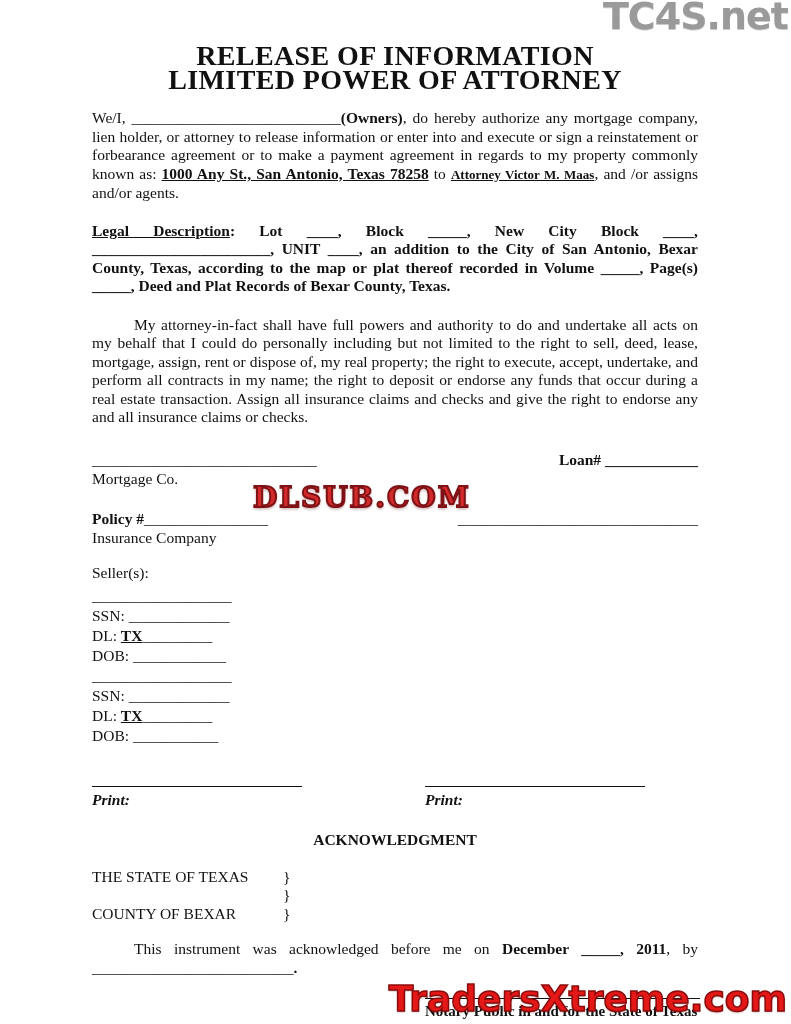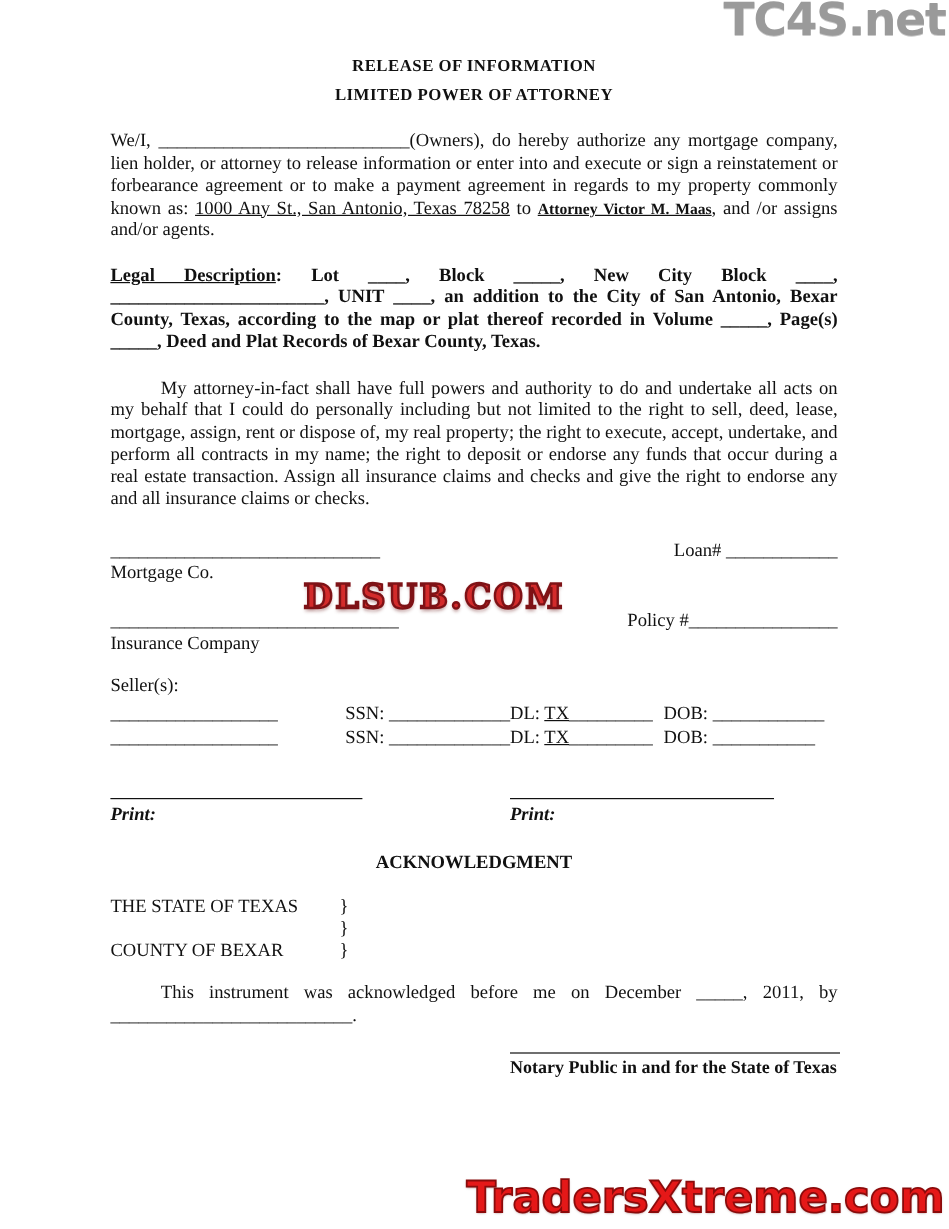--- a/index.html
+++ b/index.html
@@ -10,36 +10,36 @@
     font-family:"Liberation Serif", serif;
     font-size:15.5px;
     color:#111;
     overflow:hidden;
   }
   .content {
     position:absolute;
     left:92px; top:44px;
     width:606px;
   }
-  .title { text-align:center; font-weight:bold; font-size:14px; line-height:24px; letter-spacing:0.4px; margin-bottom:17px; }
+  .title { text-align:center; font-weight:bold; font-size:28px; line-height:24px; letter-spacing:0.4px; margin-bottom:17px; }
   .para { text-align:justify; line-height:18.5px; margin:0 0 19px 0; }
   .para.bold { font-weight:bold; margin-bottom:20px; }
   .para.indent { text-indent:42px; }
-  .b { font-weight:normal; }
+  .b { font-weight:bold; }
   .u { text-decoration:underline; }
   .attorney { font-weight:bold; text-decoration:underline; font-size:13px; }
   .powers { margin-bottom:23px; }
   .row { display:flex; justify-content:space-between; line-height:19px; }
   .label-line { font-weight:normal; line-height:19px; }
   .mortgage-co { margin-bottom:21px; }
   .ins-label { margin-bottom:16px; }
   .sellers-label { margin-bottom:4px; line-height:19px; }
-  .srow { display:flex; line-height:20px; }
+  .srow { display:flex; line-height:20px;flex-direction:column; }
   .srow .g1 { width:160px; }
-  .srow .g2 { width:173px;text-align:right; }
+  .srow .g2 { width:173px; }
   .srow .g3 { width:128px; }
   .print-cols { display:flex; margin-top:39px;font-style:italic; }
   .print-col1 { width:333px; }
   .print-col2 { flex:1; }
   .sig-line { border-bottom:1px solid #111; height:1px; margin-bottom:4px; }
   .sig-line.w1 { width:210px; }
   .sig-line.w2 { width:220px; }
   .print-label { font-weight:bold; line-height:18px; }
   .ack-heading { text-align:center; font-weight:bold; margin:21px 0 19px 0; line-height:19px; }
   .brace-row { display:flex; line-height:18.5px; }
@@ -96,22 +96,22 @@
 
     <p class="para indent powers">My attorney-in-fact shall have full powers and authority to do and undertake all acts on my behalf that I could do personally including but not limited to the right to sell, deed, lease, mortgage, assign, rent or dispose of, my real property; the right to execute, accept, undertake, and perform all contracts in my name; the right to deposit or endorse any funds that occur during a real estate transaction.  Assign all insurance claims and checks and give the right to endorse any and all insurance claims or checks.</p>
 
     <div class="row">
       <span>_____________________________</span>
       <span><span class="b">Loan#</span><span class="b"> ____________</span></span>
     </div>
     <div class="label-line mortgage-co">Mortgage Co.</div>
 
     <div class="row">
+      <span><span class="b">Policy #</span><span>________________</span></span>
       <span>_______________________________</span>
-      <span><span class="b">Policy #</span><span>________________</span></span>
     </div>
     <div class="label-line ins-label">Insurance Company</div>
 
     <div class="sellers-label">Seller(s):</div>
 
     <div class="srow">
       <span class="g1">__________________</span>
       <span class="g2"><span>SSN:</span><span> _____________</span></span>
       <span class="g3"><span>DL: </span><span class="b u">TX</span><span>_________</span></span>
       <span class="g4"><span>DOB:</span><span> ____________</span></span>

